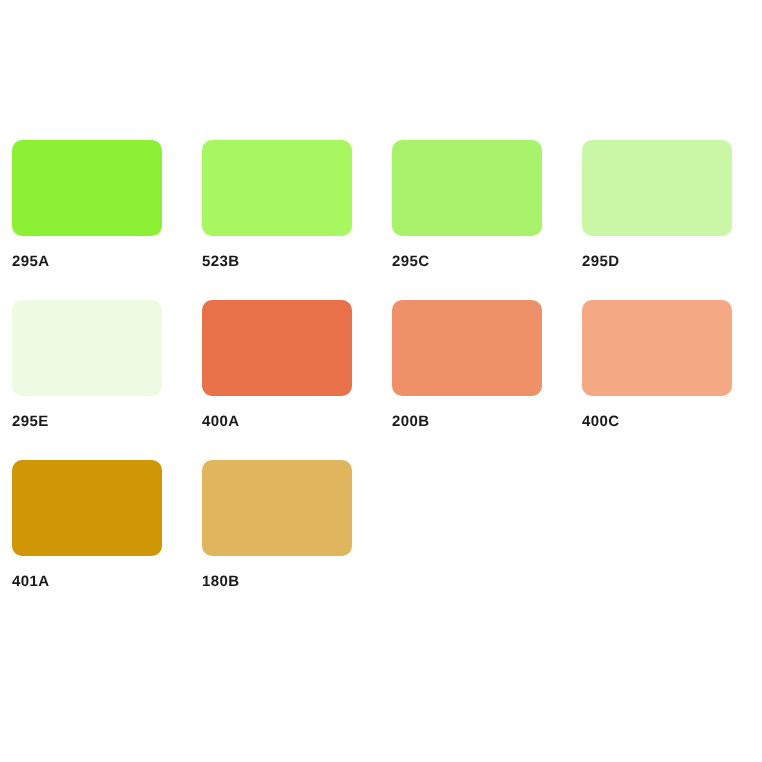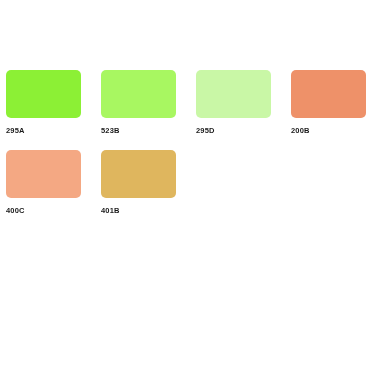--- a/index.html
+++ b/index.html
@@ -65,40 +65,56 @@
     <div class="swatch-cell">
       <div class="swatch-chip" style="background-color: rgb(140, 240, 53);"></div>
       <div class="swatch-label">295A</div>
     </div>
 
     <div class="swatch-cell">
       <div class="swatch-chip" style="background-color: rgb(168, 247, 97);"></div>
       <div class="swatch-label">523B</div>
     </div>
 
+    <div class="swatch-cell">
+      <div class="swatch-chip" style="background-color: rgb(169, 243, 106);"></div>
+      <div class="swatch-label">295C</div>
+    </div>
 
     <div class="swatch-cell">
       <div class="swatch-chip" style="background-color: rgb(201, 247, 166);"></div>
       <div class="swatch-label">295D</div>
     </div>
 
+    <div class="swatch-cell">
+      <div class="swatch-chip" style="background-color: rgb(237, 251, 226);"></div>
+      <div class="swatch-label">295E</div>
+    </div>
 
+    <div class="swatch-cell">
+      <div class="swatch-chip" style="background-color: rgb(232, 113, 74);"></div>
+      <div class="swatch-label">400A</div>
+    </div>
 
     <div class="swatch-cell">
       <div class="swatch-chip" style="background-color: rgb(238, 145, 105);"></div>
       <div class="swatch-label">200B</div>
     </div>
 
     <div class="swatch-cell">
       <div class="swatch-chip" style="background-color: rgb(244, 168, 131);"></div>
       <div class="swatch-label">400C</div>
     </div>
 
 
 
+    <div class="swatch-cell">
+      <div class="swatch-chip" style="background-color: rgb(207, 151, 6);"></div>
+      <div class="swatch-label">401A</div>
+    </div>
 
     <div class="swatch-cell">
       <div class="swatch-chip" style="background-color: rgb(223, 182, 94);"></div>
-      <div class="swatch-label">401B</div>
+      <div class="swatch-label">180B</div>
     </div>
 
   </div>
 </div>
 
 </body></html>

